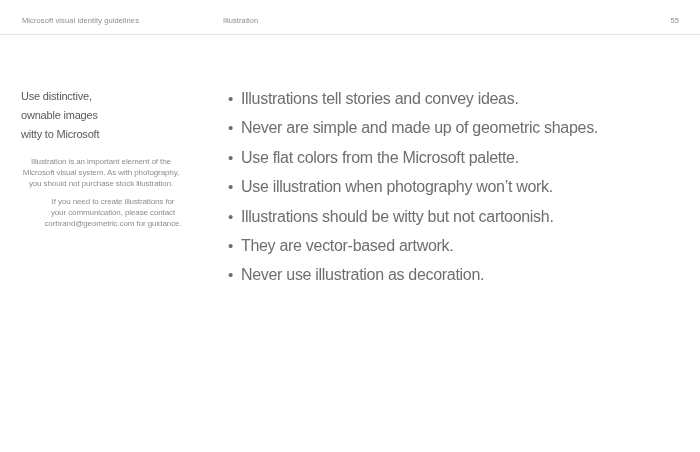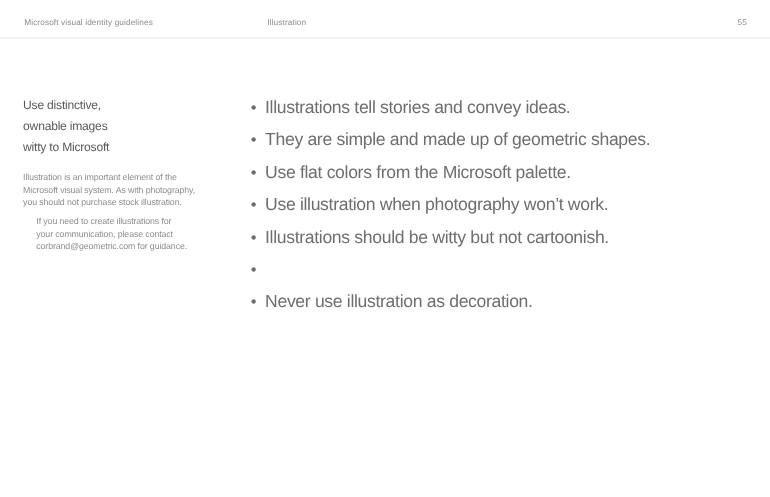--- a/index.html
+++ b/index.html
@@ -21,21 +21,21 @@
   .hdr-left, .hdr-center, .hdr-page {
     position: absolute;
     top: 16px;
     font-size: 7.5px;
     line-height: 9px;
     color: #8c8c8c;
     letter-spacing: 0.1px;
     white-space: nowrap;
   }
   .hdr-left   { left: 22px; }
-  .hdr-center { left: 243px; }
+  .hdr-center { left: 223px; }
   .hdr-page   { right: 21px; text-align: left; }
 
   .hdr-rule {
     position: absolute;
     top: 34px;
     left: 0;
     right: 0;
     height: 1px;
     background: #e4e4e4;
   }
@@ -60,21 +60,21 @@
   .small-para {
     margin: 0;
     margin-top: 12px;
     font-size: 8px;
     line-height: 11px;
     letter-spacing: -0.1px;
     color: #8d8d8d;
     width: 160px;
   }
   .small-para + .small-para { margin-top: 7px; margin-left: 12px; }
-  .small-para .pline { display: block; }
+  .small-para .pline { display: block; text-align: center; }
 
   
   .bullet-list {
     position: absolute;
     left: 228px;
     top: 84px;
     margin: 0;
     padding: 0;
     list-style: none;
   }
@@ -126,36 +126,37 @@
     </p>
   </aside>
 
   <ul class="bullet-list">
     <li>
       <span class="bullet">•</span>
       <span>Illustrations tell stories and convey ideas.</span>
     </li>
     <li>
       <span class="bullet">•</span>
-      <span>They are simple and made up of geometric shapes.</span>
+      <span>Never are simple and made up of geometric shapes.</span>
     </li>
     <li>
       <span class="bullet">•</span>
       <span>Use flat colors from the Microsoft palette.</span>
     </li>
     <li>
       <span class="bullet">•</span>
       <span>Use illustration when photography won’t work.</span>
     </li>
     <li>
       <span class="bullet">•</span>
       <span>Illustrations should be witty but not cartoonish.</span>
     </li>
     <li>
       <span class="bullet">•</span>
+      <span>They are vector-based artwork.</span>
     </li>
     <li>
       <span class="bullet">•</span>
       <span>Never use illustration as decoration.</span>
     </li>
   </ul>
 
 </div>
 
 </body></html>

